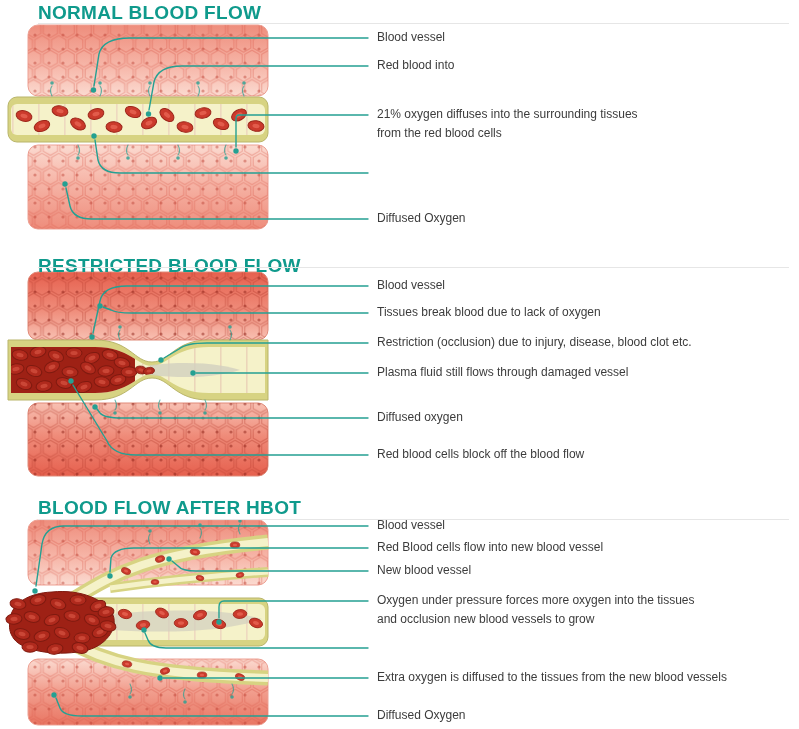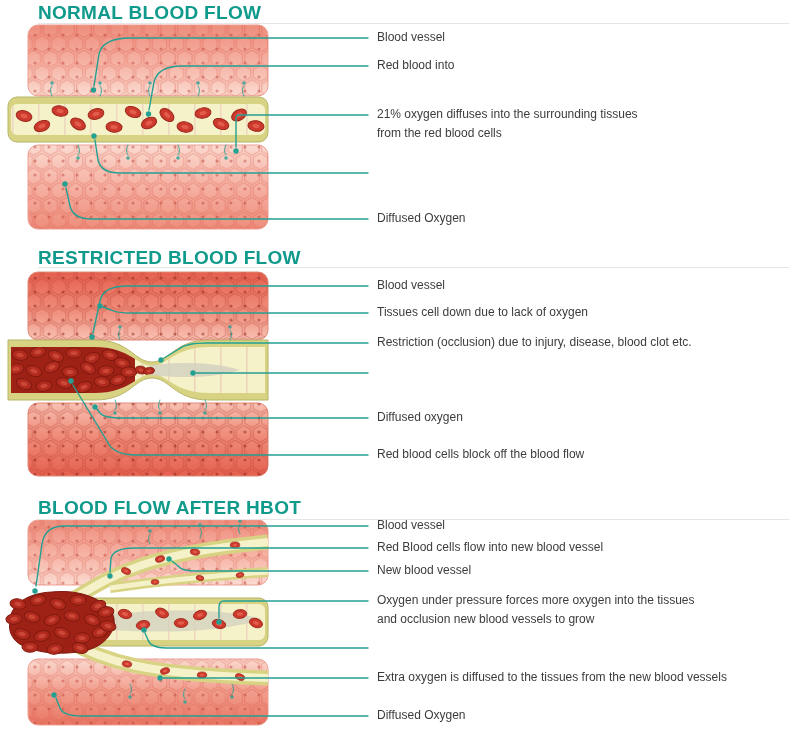--- a/index.html
+++ b/index.html
@@ -216,25 +216,26 @@
         <path d="M368 100 H207 Q186 100 179 106 L164 115"></path>
           <circle cx="161" cy="117" r="2.7"></circle>
         <path d="M368 130 H196"></path>
           <circle cx="193" cy="130" r="2.7"></circle>
         <path d="M368 175 H122 Q104 175 100 170 L97 166"></path>
           <circle cx="95" cy="164" r="2.7"></circle>
         <path d="M368 212 H136 Q113 212 107 198 L73 142"></path>
           <circle cx="71" cy="138" r="2.7"></circle>
       </g>
     </svg>
-    <h2 class="title" style="top:4px">RESTRICTED BLOOD FLOW</h2>
+    <h2 class="title" style="top:12px">RESTRICTED BLOOD FLOW</h2>
     <div class="rule" style="top:24px"></div>
     <div class="label" style="top:33px">Blood vessel</div>
-    <div class="label" style="top:60px">Tissues cell down due to lack of oxygen</div>
+    <div class="label" style="top:60px">Tissues break blood due to lack of oxygen</div>
     <div class="label" style="top:90px">Restriction (occlusion) due to injury, disease, blood clot etc.</div>
+    <div class="label" style="top:120px">Plasma fluid still flows through damaged vessel</div>
     <div class="label" style="top:165px">Diffused oxygen</div>
     <div class="label" style="top:202px">Red blood cells block off the blood flow</div>
   </section>
 
   <section class="sec" style="top:492px;height:237px">
     <svg class="illus" width="799" height="237" viewBox="0 0 799 237">
       <defs>
         <linearGradient id="tis3t" x1="0" y1="0" x2="0" y2="1">
           <stop offset="0" stop-color="#ee8d7c"></stop>
             <stop offset="0.55" stop-color="#f6b4a6"></stop>

